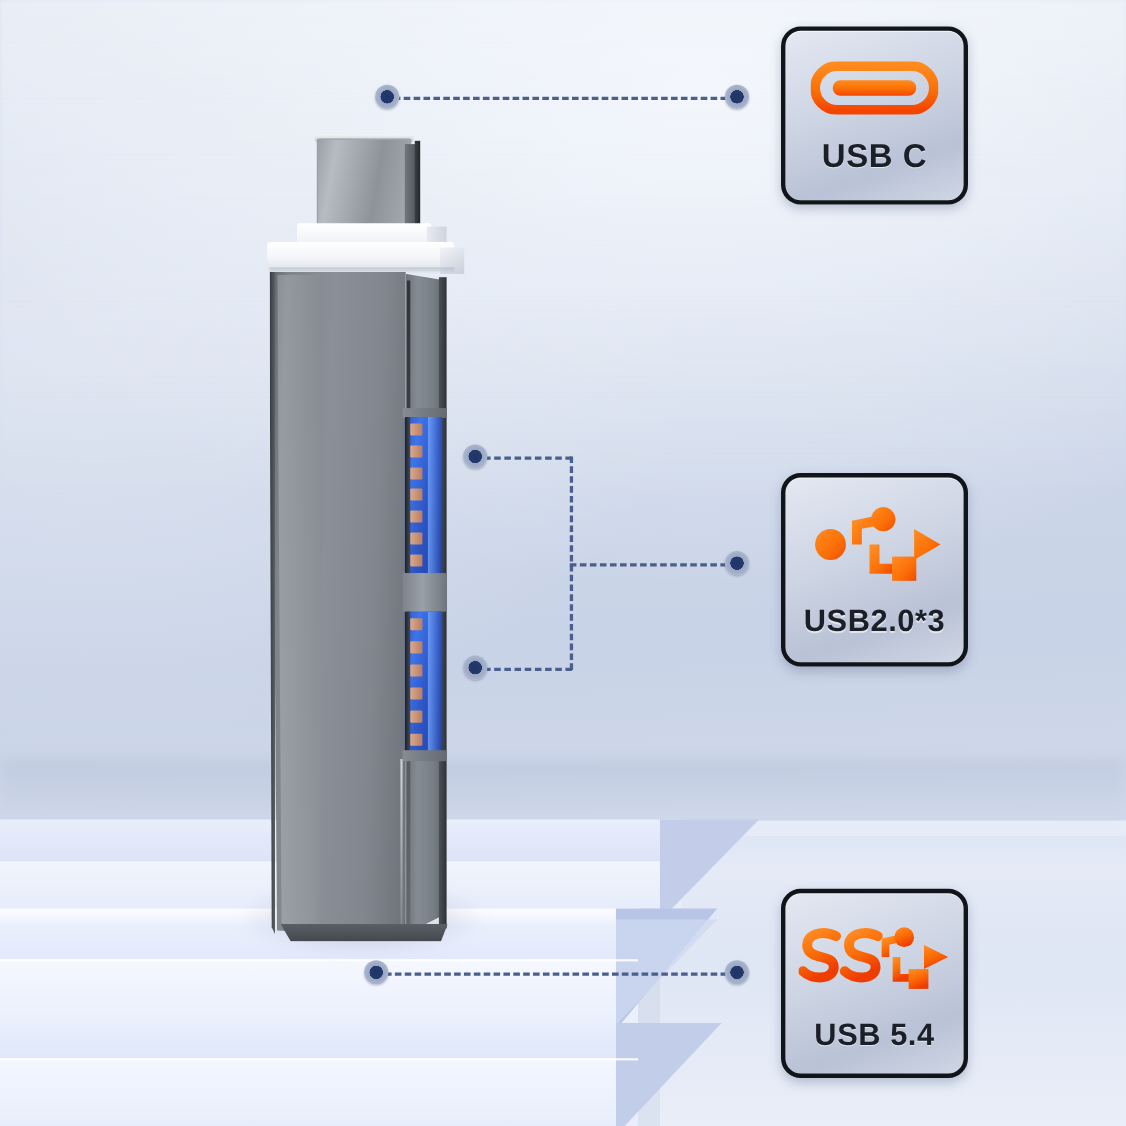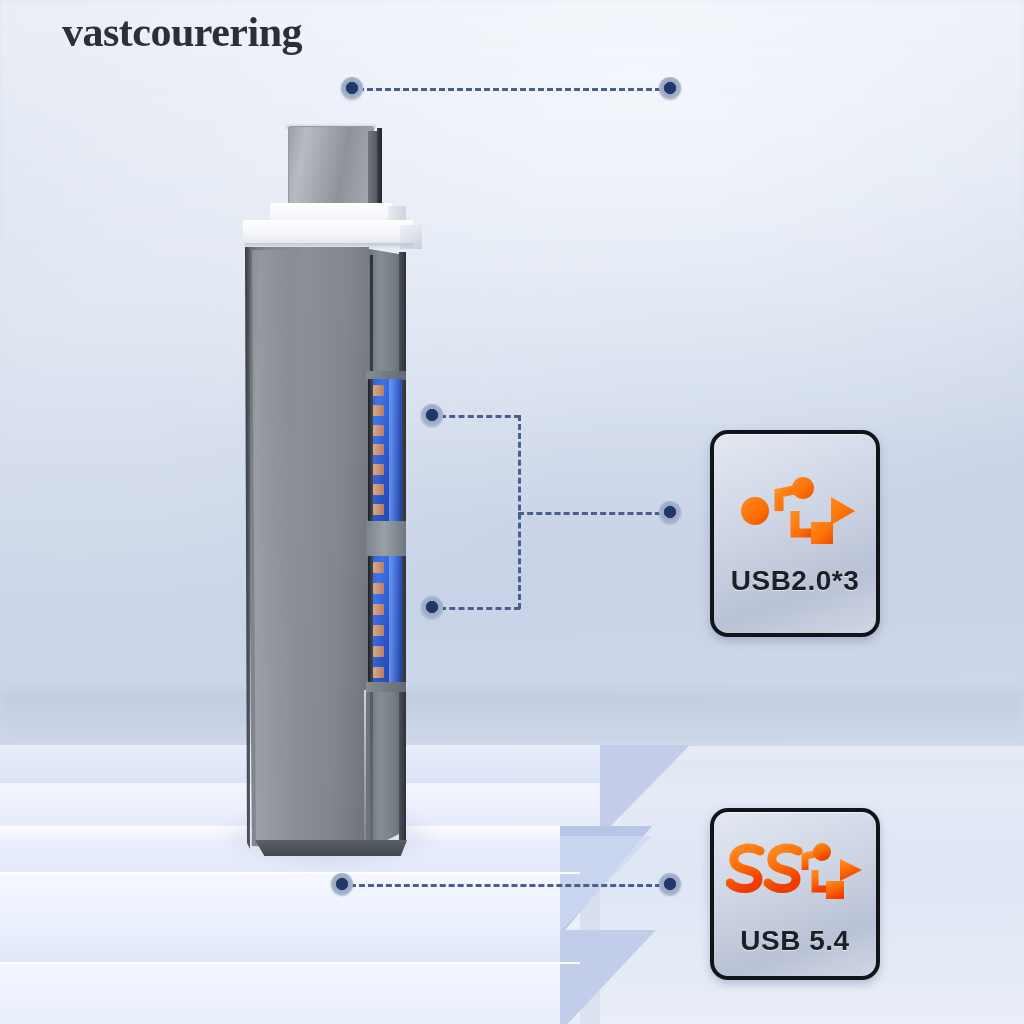--- a/index.html
+++ b/index.html
@@ -252,21 +252,21 @@
     color:#1b1f27;
     font-weight:bold;
     letter-spacing:.5px;
     text-shadow:0 1px 0 rgba(255,255,255,.55);
     white-space:nowrap;
   }
   #badge-usbc{ left:710px; top:24px; width:170px; height:162px; }
   #badge-usbc .badge-icon{margin-top:6px;}
   #badge-usbc .badge-label{font-size:30px;margin-top:22px;}
 
-  #badge-usb2{ left:710px; top:430px; width:170px; height:207px; }
+  #badge-usb2{ left:710px; top:430px; width:170px; height:176px; }
   #badge-usb2 .badge-icon{margin-top:4px;}
   #badge-usb2 .badge-label{font-size:28px;margin-top:16px;}
 
   #badge-usb3{ left:710px; top:808px; width:170px; height:172px; }
   #badge-usb3 .badge-icon{margin-top:6px;}
   #badge-usb3 .badge-label{font-size:28px;margin-top:18px;}
 
   
   .watermark{
     position:absolute;left:62px;top:8px;
@@ -375,20 +375,36 @@
     <div class="node" style="left:421px;top:596px;"></div>
     <div class="node" style="left:659px;top:501px;"></div>
   </div>
 
   <div>
     <div class="dash-h" style="left:350px;top:884px;width:320px;"></div>
     <div class="node" style="left:331px;top:873px;"></div>
     <div class="node" style="left:659px;top:873px;"></div>
   </div>
 
+  <div class="badge" id="badge-usbc">
+    <div class="badge-icon">
+      <svg width="116" height="48" viewBox="0 0 116 48" aria-hidden="true">
+        <defs>
+          <linearGradient id="og1" x1="0" y1="0" x2="0" y2="1">
+            <stop offset="0%" stop-color="#ff8a1e"></stop>
+            <stop offset="55%" stop-color="#fb7005"></stop>
+            <stop offset="100%" stop-color="#f44500"></stop>
+          </linearGradient>
+        </defs>
+        <rect x="4" y="4" width="108" height="40" rx="20" ry="20" fill="none" stroke="url(#og1)" stroke-width="9"></rect>
+        <rect x="20" y="17" width="76" height="14" rx="7" ry="7" fill="url(#og1)"></rect>
+      </svg>
+    </div>
+    <div class="badge-label">USB C</div>
+  </div>
 
   <div class="badge" id="badge-usb2">
     <div class="badge-icon">
       <svg width="124" height="74" viewBox="0 0 124 74" aria-hidden="true">
         <defs>
           <linearGradient id="og2" x1="0" y1="0" x2="1" y2="1">
             <stop offset="0%" stop-color="#ff8c22"></stop>
             <stop offset="60%" stop-color="#fb6f06"></stop>
             <stop offset="100%" stop-color="#f24a00"></stop>
           </linearGradient>
@@ -429,15 +445,14 @@
           <path d="M89 33 L89 52 L103 52"></path>
         </g>
         <circle cx="96" cy="15" r="9" fill="url(#og3)"></circle>
         <rect x="100" y="44" width="18" height="18" fill="url(#og3)"></rect>
         <polygon points="114,22 136,33 114,44" fill="url(#og3)"></polygon>
       </svg>
     </div>
     <div class="badge-label">USB 5.4</div>
   </div>
 
-  <div class="watermark">vastcourering</div>
 
 </div>
 
 </body></html>

